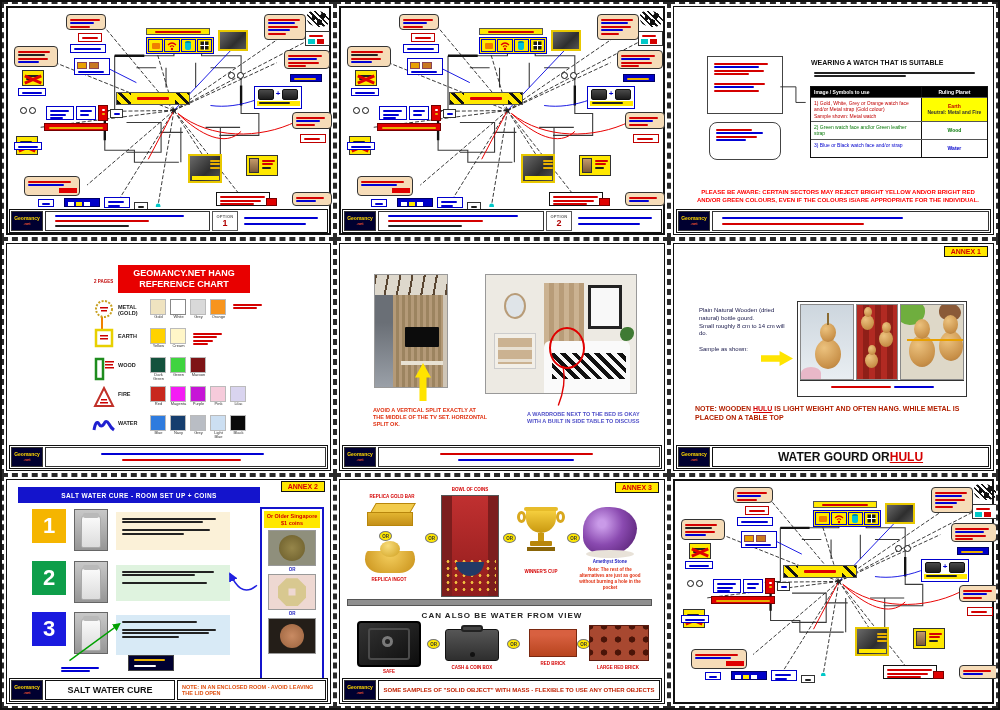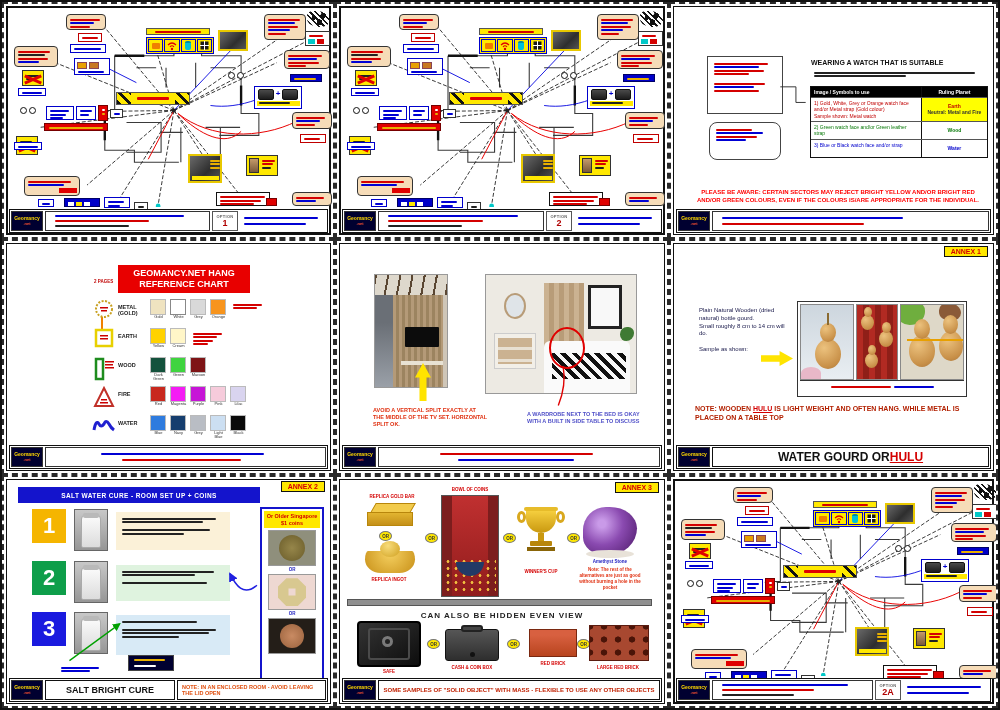--- a/index.html
+++ b/index.html
@@ -1139,21 +1139,21 @@
     <div class="slogo">
         <div class="s sy" style="width:85%"></div>
         <div class="s sw" style="width:60%"></div>
       </div>
 
     <div class="pfoot">
       <div class="logo">
           <span>Geomancy</span>
           <span class="lg2">.net</span>
         </div>
-      <div class="ftitle" style="max-width:130px;font-size:9px">SALT BRIGHT CURE</div>
+      <div class="ftitle" style="max-width:130px;font-size:9px">SALT WATER CURE</div>
       <div class="fnote">NOTE: IN AN ENCLOSED ROOM - AVOID LEAVING THE LID OPEN</div>
     </div>
   </div>
 
   <div class="page">
     <div class="frame"></div>
     <div class="annex">ANNEX 3</div>
 
     <div class="olab" style="left:22px;top:17px;width:66px">REPLICA GOLD BAR</div>
     <div class="goldbar">
@@ -1187,21 +1187,21 @@
         <div class="cupbase2"></div>
     </div>
     <div class="olab" style="left:176px;top:92px;width:56px">WINNER'S CUP</div>
     <div class="orb" style="left:230px;top:56px">OR</div>
 
     <div class="amethyst"></div>
     <div class="olab blue" style="left:244px;top:82px;width:58px">Amethyst Stone</div>
     <div class="onote">Note: The rest of the alternatives are just as good without burning a hole in the pocket</div>
 
     <div class="divider"></div>
-    <div class="ot" style="top:134px">CAN ALSO BE HIDDEN EVEN VIEW</div>
+    <div class="ot" style="top:134px">CAN ALSO BE WATER FROM VIEW</div>
 
     <div class="safe">
         <div class="safedoor"></div>
         <div class="safedial"></div>
       </div>
     <div class="olab" style="left:30px;top:192px;width:44px">SAFE</div>
     <div class="orb" style="left:90px;top:162px">OR</div>
     <div class="cashbox">
         <div class="cbhandle"></div>
         <div class="cblock"></div>
@@ -1455,33 +1455,14 @@
         </div>
     <div class="co bbx" style="left:96px;top:189px;width:26px;height:11px">
           <div class="s sb" style="width:80%"></div>
           <div class="s sb" style="width:60%"></div>
         </div>
     <div class="co wbx" style="left:126px;top:194px;width:14px;height:8px">
           <div class="s sk" style="width:70%"></div>
         </div>
   </div>
 
-  <div class="pfoot">
-    <div class="logo">
-          <span class="lg1">Geomancy</span>
-          <span class="lg2">.net</span>
-        </div>
-    <div class="fbox">
-          <div class="s sb" style="width:88%"></div>
-          <div class="s sr" style="width:64%"></div>
-          <div class="s sk" style="width:50%"></div>
-        </div>
-    <div class="opt">
-          <span class="opt-w">OPTION</span>
-          <span class="opt-n">2A</span>
-        </div>
-    <div class="fnotes">
-          <div class="s sb" style="width:92%"></div>
-          <div class="s sb" style="width:78%"></div>
-        </div>
-  </div>
 </div>
 </div>
 
 </body></html>

